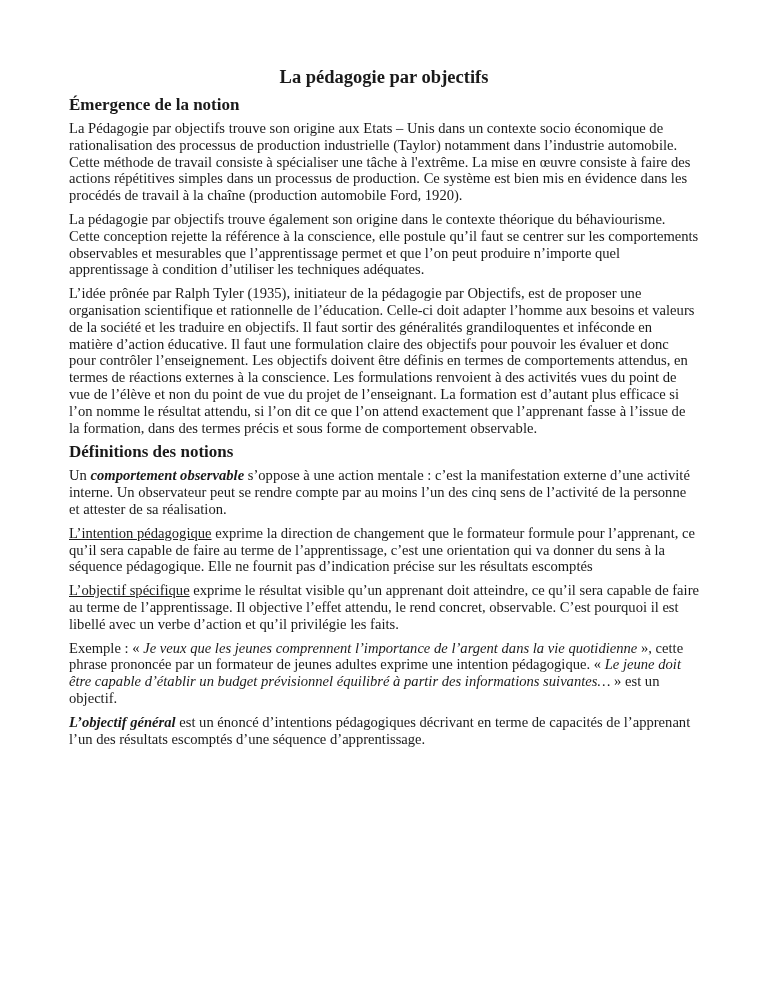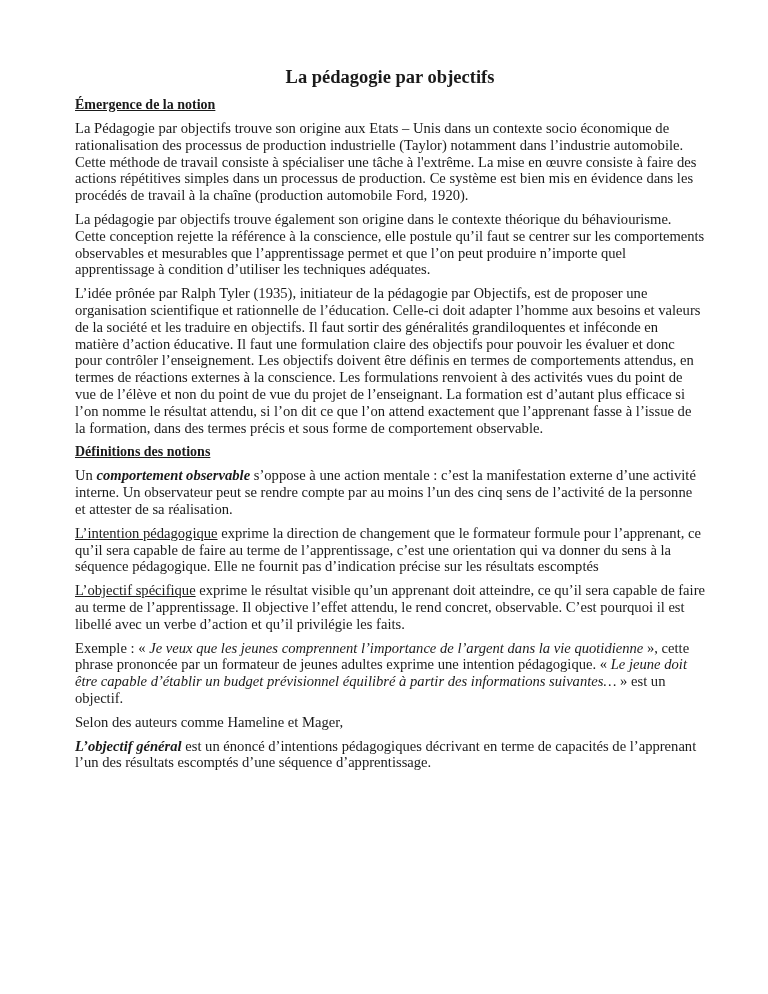--- a/index.html
+++ b/index.html
@@ -1,41 +1,40 @@
 <!DOCTYPE html>
 <html><head>
 <meta charset="utf-8">
 <style>
   html, body { margin: 0; padding: 0; background: #ffffff; }
   body { width: 768px; height: 994px; overflow: hidden; position: relative; }
   .page {
     position: absolute;
-    left: 75px;
+    left: 69px;
     top: 66px;
     width: 630px;
     font-family: "Liberation Serif", serif;
     color: #1a1a1a;
     font-size: 14.6px;
     line-height: 16.8px;
   }
   h1 {
     font-family: "Liberation Serif", serif;
     font-size: 18.5px;
     font-weight: bold;
     text-align: center;
     margin: 0 0 8px 0;
     line-height: 22px;
   }
   h2 {
     font-family: "Liberation Serif", serif;
-    font-size: 14px;
+    font-size: 17px;
     font-weight: bold;
     margin: 0 0 7px 0;
     line-height: 17px;
-    text-decoration: underline;
   }
   p { margin: 0 0 7px 0; }
   .u { text-decoration: underline; }
   .bi { font-weight: bold; font-style: italic; }
   .i { font-style: italic; }
 </style>
 </head>
 <body>
 
 <div class="page">
@@ -50,16 +49,15 @@
 
   <p><span>Un </span><span class="bi">comportement observable</span><span> s’oppose à une action mentale : c’est la manifestation externe d’une activité interne. Un observateur peut se rendre compte par au moins l’un des cinq sens de l’activité de la personne et attester de sa réalisation.</span></p>
 
   <p><span class="u">L’intention pédagogique</span><span> exprime la direction de changement que le formateur formule pour l’apprenant, ce qu’il sera capable de faire au terme de l’apprentissage, c’est une orientation qui va donner du sens à la séquence pédagogique. Elle ne fournit pas d’indication précise sur les résultats escomptés</span></p>
 
   <p><span class="u">L’objectif spécifique</span><span> exprime le résultat visible qu’un apprenant doit atteindre, ce qu’il sera capable de faire au terme de l’apprentissage. Il objective l’effet attendu, le rend concret, observable. C’est pourquoi il est libellé avec un verbe d’action et qu’il privilégie les faits.</span></p>
 
 
   <p><span>Exemple : « </span><span class="i">Je veux que les jeunes comprennent l’importance de l’argent dans la vie quotidienne</span><span> », cette phrase prononcée par un formateur de jeunes adultes exprime une intention pédagogique. « </span><span class="i">Le jeune doit être capable d’établir un budget prévisionnel équilibré à partir des informations suivantes…</span><span> » est un objectif.</span></p>
 
-  <p>Selon des auteurs comme Hameline et Mager,</p>
 
   <p><span class="bi">L’objectif général</span><span> est un énoncé d’intentions pédagogiques décrivant en terme de capacités de l’apprenant l’un des résultats escomptés d’une séquence d’apprentissage.</span></p>
 </div>
 
 </body></html>

